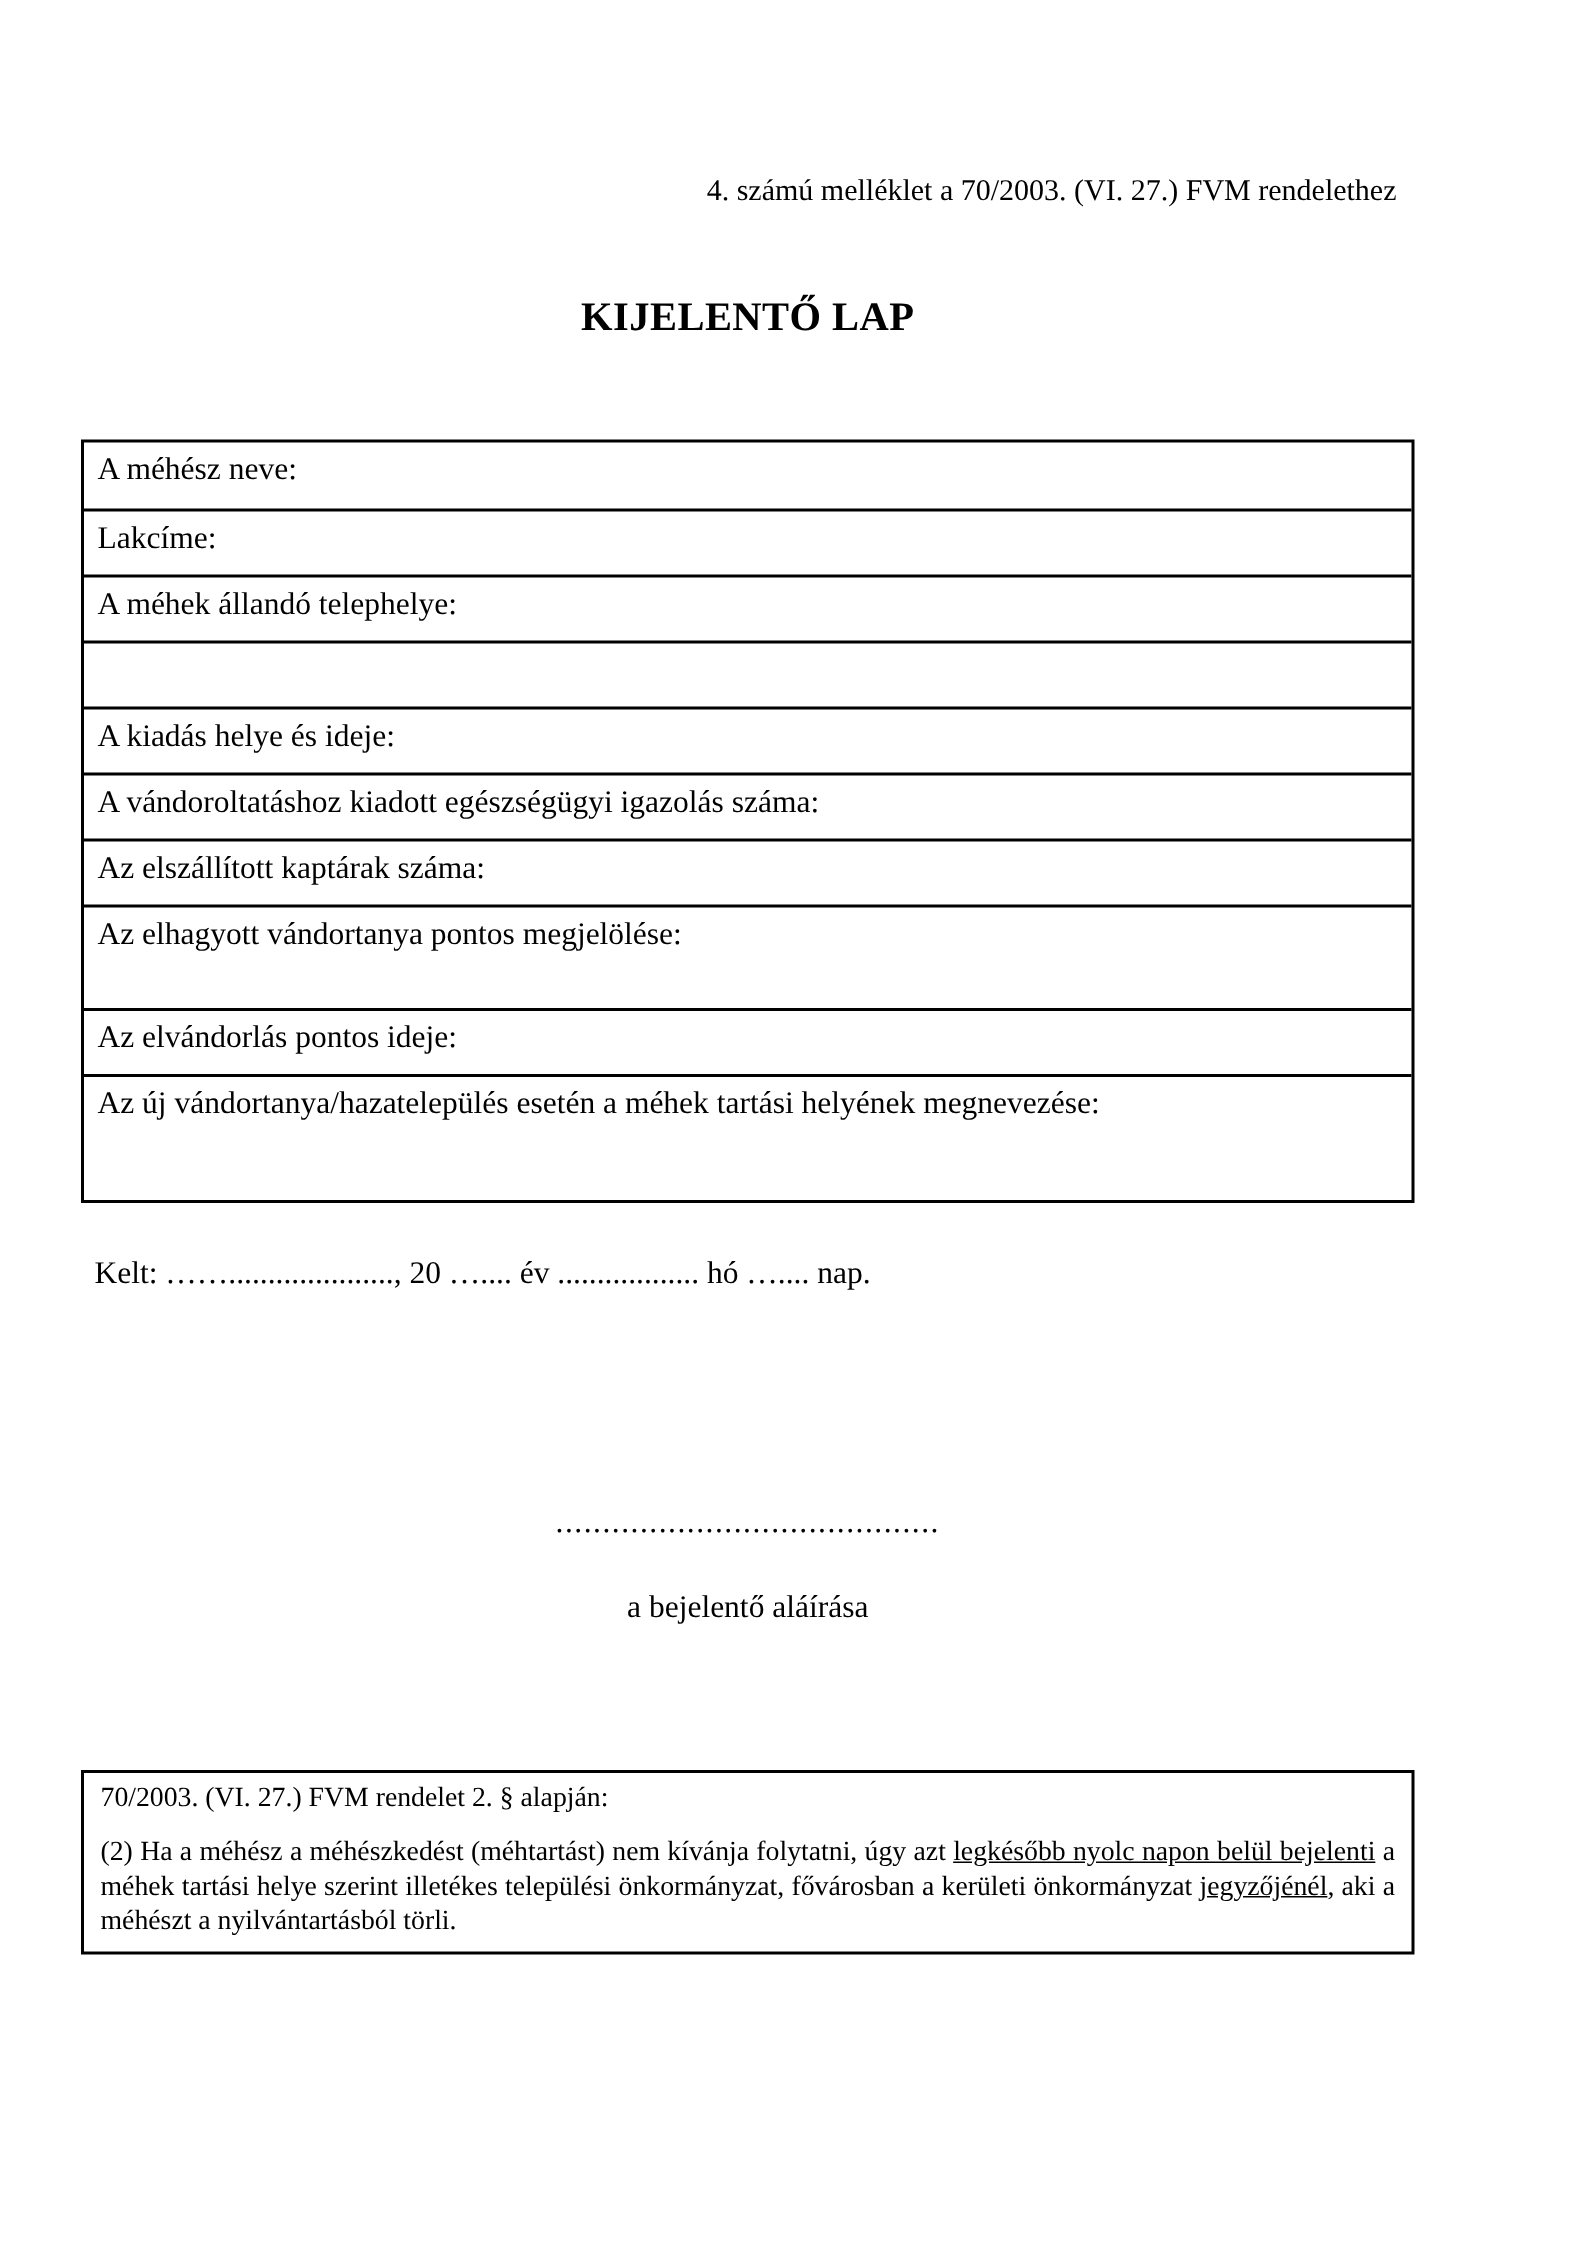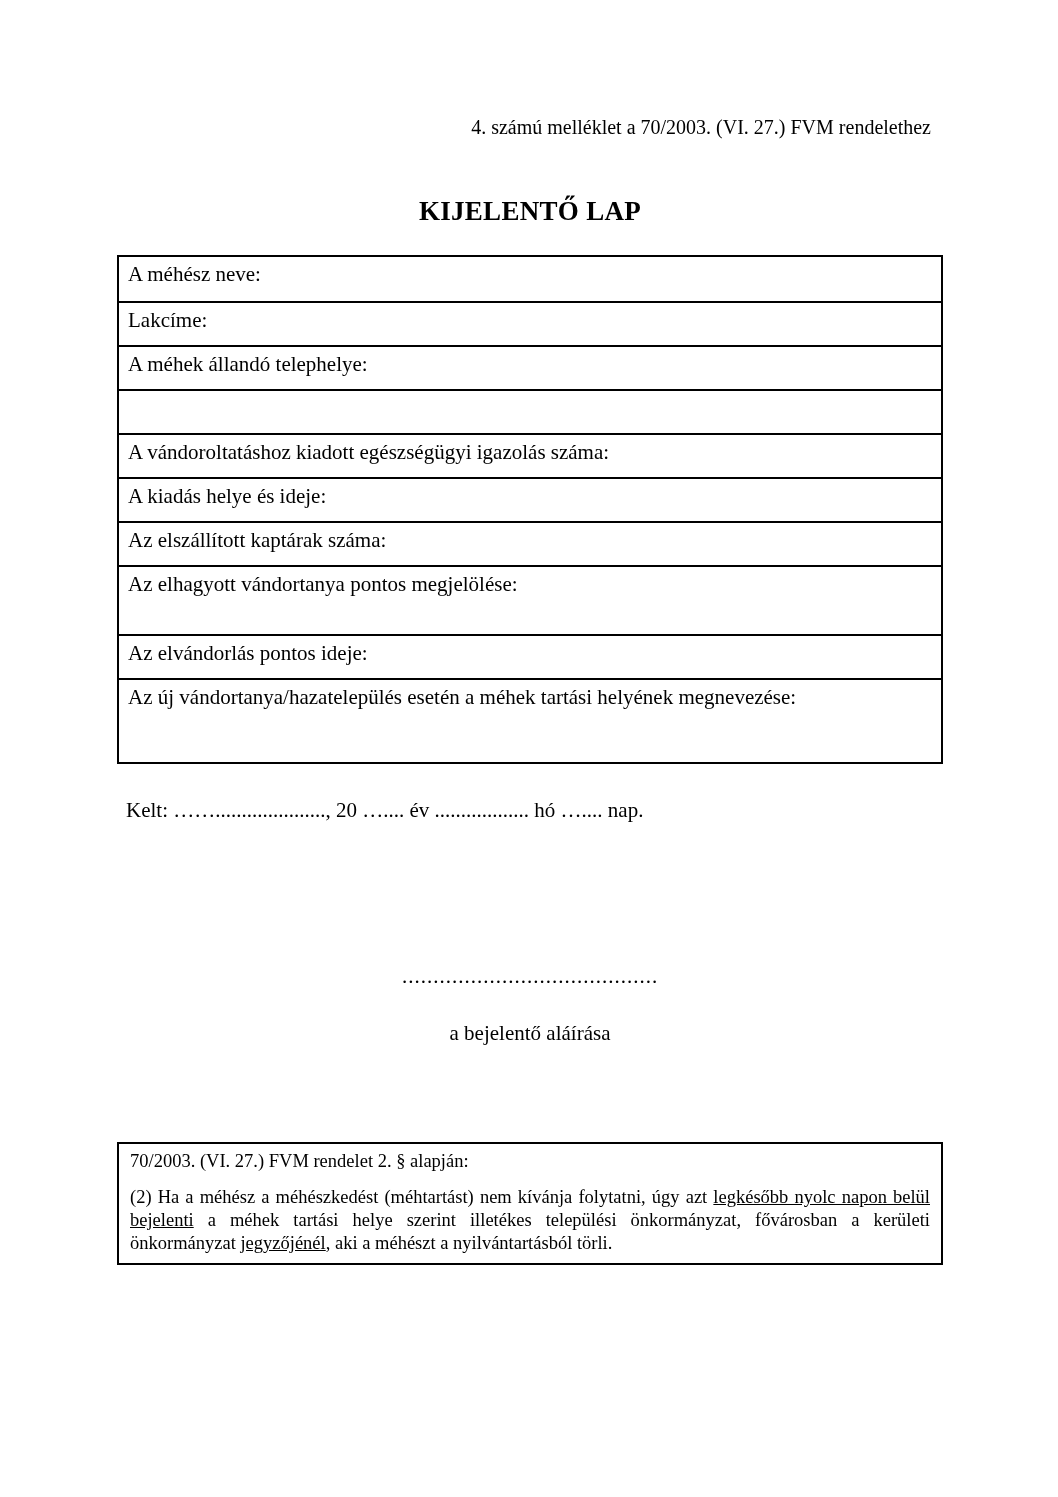--- a/index.html
+++ b/index.html
@@ -5,40 +5,40 @@
   html, body { margin: 0; padding: 0; }
   body {
     width: 1058px;
     height: 1497px;
     background: #ffffff;
     color: #000000;
     font-family: "Liberation Serif", "DejaVu Serif", serif;
     overflow: hidden;
   }
   .content {
-    padding-left: 117px;
+    padding-left: 54px;
     padding-right: 115px;
   }
   .annotation {
     margin-top: 115px;
     text-align: right;
     font-size: 20px;
     line-height: 24px;
     padding-right: 12px;
   }
   .doc-title {
     margin-top: 58px;
     text-align: center;
     font-size: 27px;
     line-height: 28px;
     font-weight: bold;
     letter-spacing: 0.3px;
   }
   .form-table {
-    margin-top: 30px;
+    margin-top: 68px;
     border: 2px solid #000;
   }
   .form-row {
     border-top: 2px solid #000;
     box-sizing: border-box;
     min-height: 44px;
     padding: 4px 9px 2px 9px;
     font-size: 21px;
     line-height: 27px;
   }
@@ -86,22 +86,22 @@
 
   <div class="annotation">4. számú melléklet a 70/2003. (VI. 27.) FVM rendelethez</div>
 
   <div class="doc-title">KIJELENTŐ LAP</div>
 
   <div class="form-table">
     <div class="form-row"><span>A méhész neve:</span></div>
     <div class="form-row"><span>Lakcíme:</span></div>
     <div class="form-row"><span>A méhek állandó telephelye:</span></div>
     <div class="form-row"><span></span></div>
+    <div class="form-row"><span>A kiadás helye és ideje:</span></div>
     <div class="form-row"><span>A vándoroltatáshoz kiadott egészségügyi igazolás száma:</span></div>
-    <div class="form-row"><span>A kiadás helye és ideje:</span></div>
     <div class="form-row"><span>Az elszállított kaptárak száma:</span></div>
     <div class="form-row tall"><span>Az elhagyott vándortanya pontos megjelölése:</span></div>
     <div class="form-row"><span>Az elvándorlás pontos ideje:</span></div>
     <div class="form-row xtall"><span>Az új vándortanya/hazatelepülés esetén a méhek tartási helyének megnevezése:</span></div>
   </div>
 
   <div class="date-line">Kelt: ……....................., 20 ….... év .................. hó ….... nap.</div>
 
   <div class="signature-block">
     <div class="signature-dots">.........................................</div>

